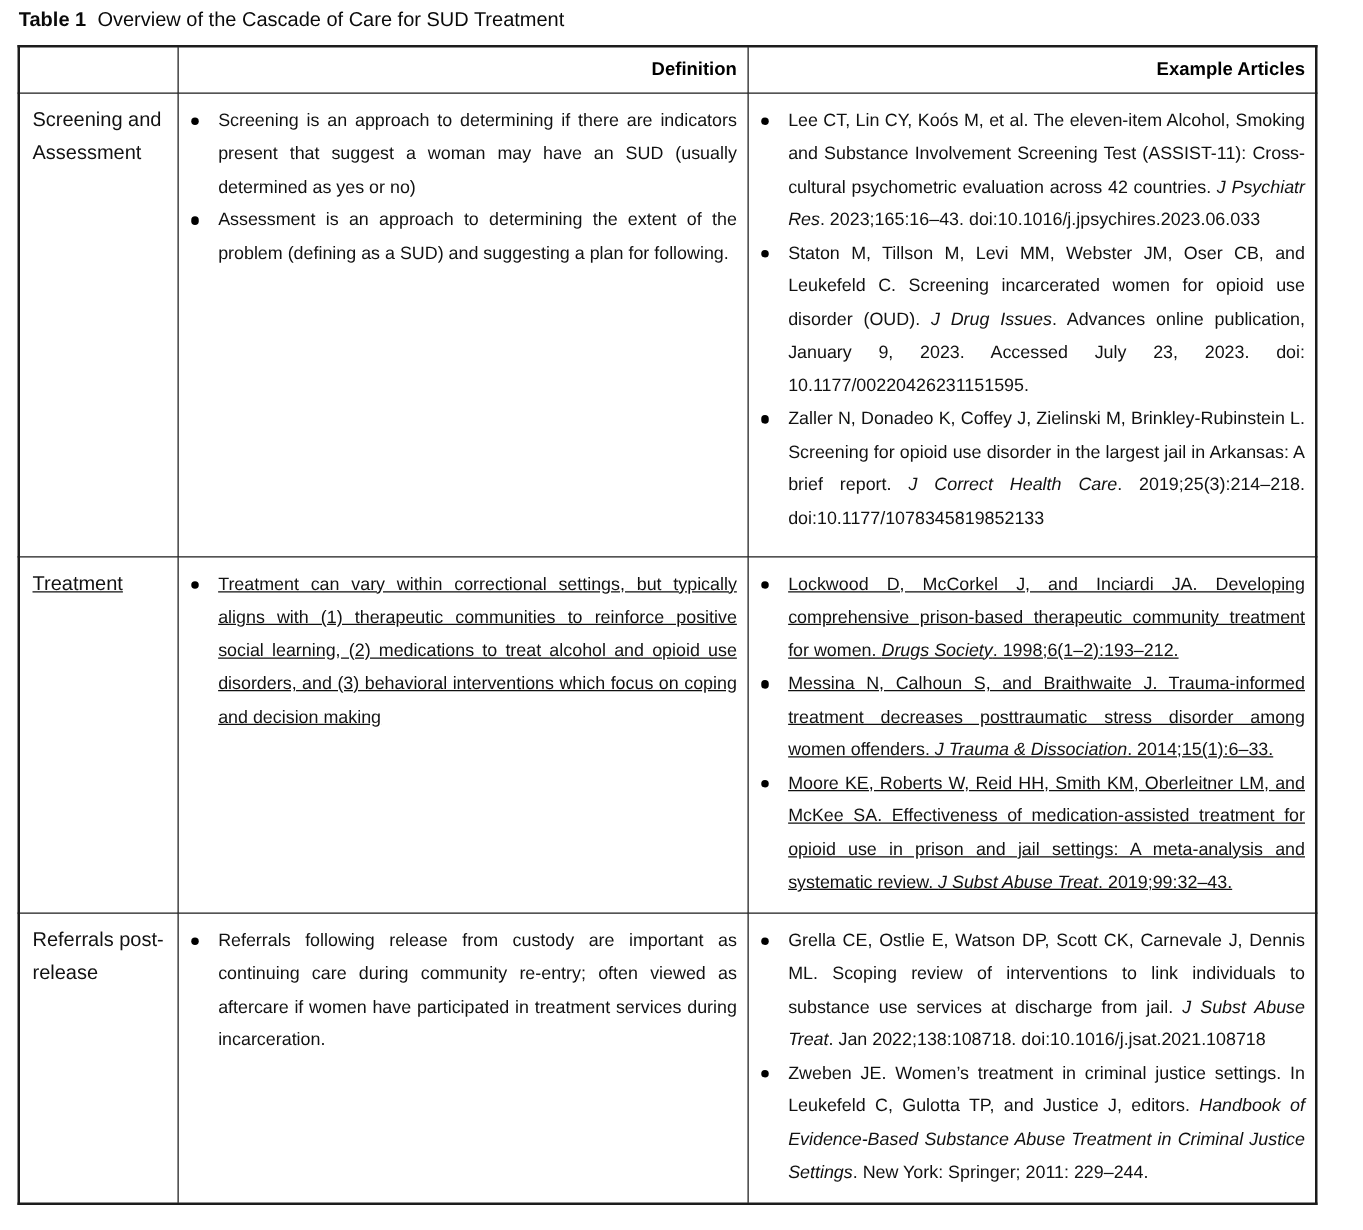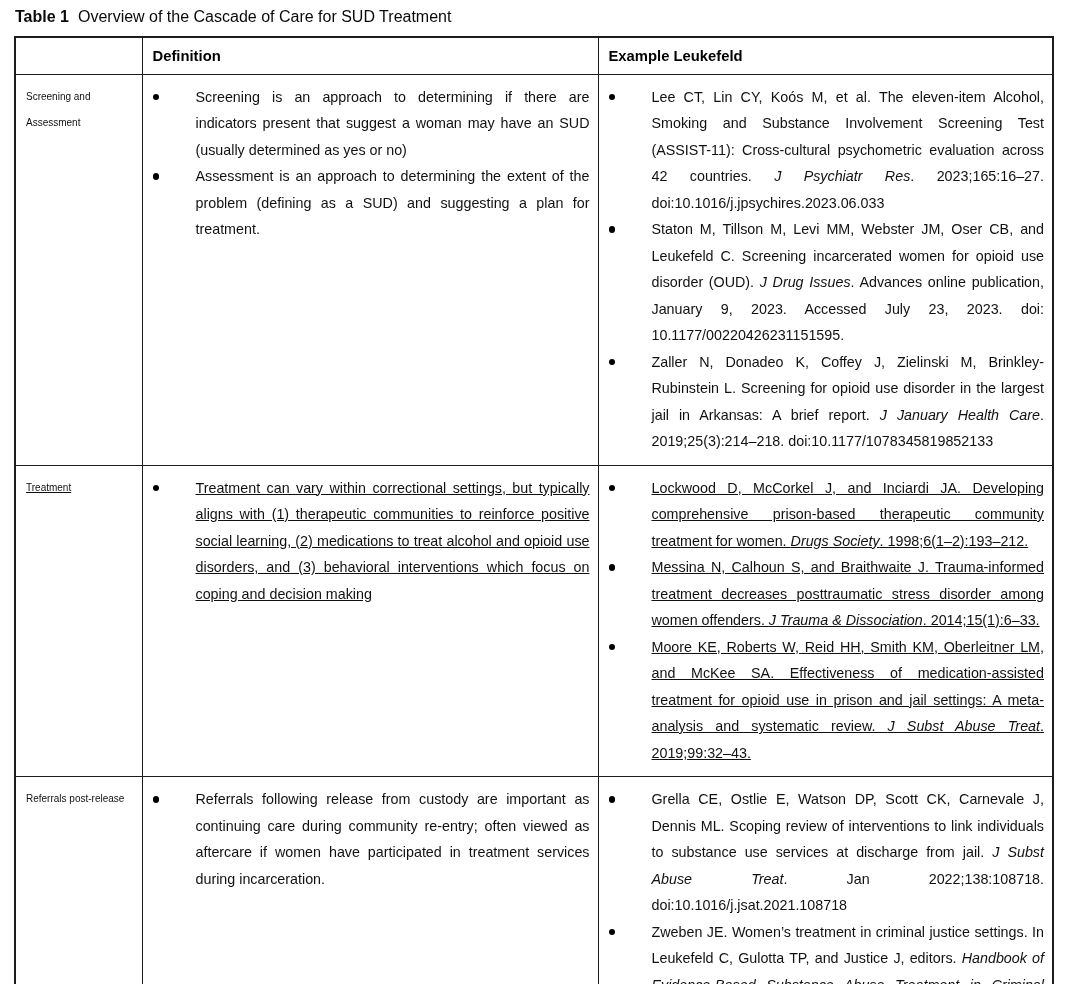--- a/index.html
+++ b/index.html
@@ -31,47 +31,47 @@
   col.c-art   { width: 455px; }
 
   th, td {
     border: 1px solid #1c1c1c;
     vertical-align: top;
     padding: 0;
   }
   thead th {
     height: 37px;
     vertical-align: middle;
-    text-align: left;
+    text-align: right;
     font-size: 14.8px;
     font-weight: bold;
     padding: 0 8px 0 10px;
     color: #000;
   }
 
   td.col-stage {
     padding: 9px 6px 10px 10px;
-    font-size: 10px;
+    font-size: 16px;
     line-height: 26.5px;
   }
   td.col-def, td.col-art {
     padding: 9px 8px 10px 10px;
   }
 
   tbody tr.row-0 { height: 371px; }
   tbody tr.row-1 { height: 271px; text-decoration: underline; }
   tbody tr.row-2 { height: 219px; }
 
   ul.bullets {
     margin: 0; padding: 0;
     list-style: none;
     font-size: 14.3px;
     line-height: 26.5px;
   }
-  ul.bullets li { display: flex; gap: 21px; }
+  ul.bullets li { display: flex; }
   .bullet {
     flex: 0 0 22px;
     padding-top: 10px;
   }
   .bullet::before {
     content: "";
     display: block;
     width: 6.5px; height: 6.5px;
     border-radius: 50%;
     background: #000;
@@ -94,51 +94,51 @@
   <table class="care-table">
     <colgroup>
       <col class="c-stage">
       <col class="c-def">
       <col class="c-art">
     </colgroup>
     <thead>
       <tr>
         <th class="col-stage"></th>
         <th class="col-def">Definition</th>
-        <th class="col-art">Example Leukefeld</th>
+        <th class="col-art">Example Articles</th>
       </tr>
     </thead>
     <tbody id="table-body">
         <tr class="row-0">
           <td class="col-stage">Screening and Assessment</td>
           <td class="col-def">
             <ul class="bullets">
               <li>
                 <span class="bullet"></span>
                 <div class="bullet-text"><span>Screening is an approach to determining if there are indicators present that suggest a woman may have an SUD (usually determined as yes or no)</span></div>
               </li>
               <li>
                 <span class="bullet"></span>
-                <div class="bullet-text"><span>Assessment is an approach to determining the extent of the problem (defining as a SUD) and suggesting a plan for treatment.</span></div>
+                <div class="bullet-text"><span>Assessment is an approach to determining the extent of the problem (defining as a SUD) and suggesting a plan for following.</span></div>
               </li>
             </ul>
           </td>
           <td class="col-art">
             <ul class="bullets">
               <li>
                 <span class="bullet"></span>
-                <div class="bullet-text"><span>Lee CT, Lin CY, Koós M, et al. The eleven-item Alcohol, Smoking and Substance Involvement Screening Test (ASSIST-11): Cross-cultural psychometric evaluation across 42 countries. </span><span class="it">J Psychiatr Res</span><span>. 2023;165:16–27. doi:10.1016/j.jpsychires.2023.06.033</span></div>
+                <div class="bullet-text"><span>Lee CT, Lin CY, Koós M, et al. The eleven-item Alcohol, Smoking and Substance Involvement Screening Test (ASSIST-11): Cross-cultural psychometric evaluation across 42 countries. </span><span class="it">J Psychiatr Res</span><span>. 2023;165:16–43. doi:10.1016/j.jpsychires.2023.06.033</span></div>
               </li>
               <li>
                 <span class="bullet"></span>
                 <div class="bullet-text"><span>Staton M, Tillson M, Levi MM, Webster JM, Oser CB, and Leukefeld C. Screening incarcerated women for opioid use disorder (OUD). </span><span class="it">J Drug Issues</span><span>. Advances online publication, January 9, 2023. Accessed July 23, 2023. doi: 10.1177/00220426231151595.</span></div>
               </li>
               <li>
                 <span class="bullet"></span>
-                <div class="bullet-text"><span>Zaller N, Donadeo K, Coffey J, Zielinski M, Brinkley-Rubinstein L. Screening for opioid use disorder in the largest jail in Arkansas: A brief report. </span><span class="it">J January Health Care</span><span>. 2019;25(3):214–218. doi:10.1177/1078345819852133</span></div>
+                <div class="bullet-text"><span>Zaller N, Donadeo K, Coffey J, Zielinski M, Brinkley-Rubinstein L. Screening for opioid use disorder in the largest jail in Arkansas: A brief report. </span><span class="it">J Correct Health Care</span><span>. 2019;25(3):214–218. doi:10.1177/1078345819852133</span></div>
               </li>
             </ul>
           </td>
         </tr>
         <tr class="row-1">
           <td class="col-stage">Treatment</td>
           <td class="col-def">
             <ul class="bullets">
               <li>
                 <span class="bullet"></span>

